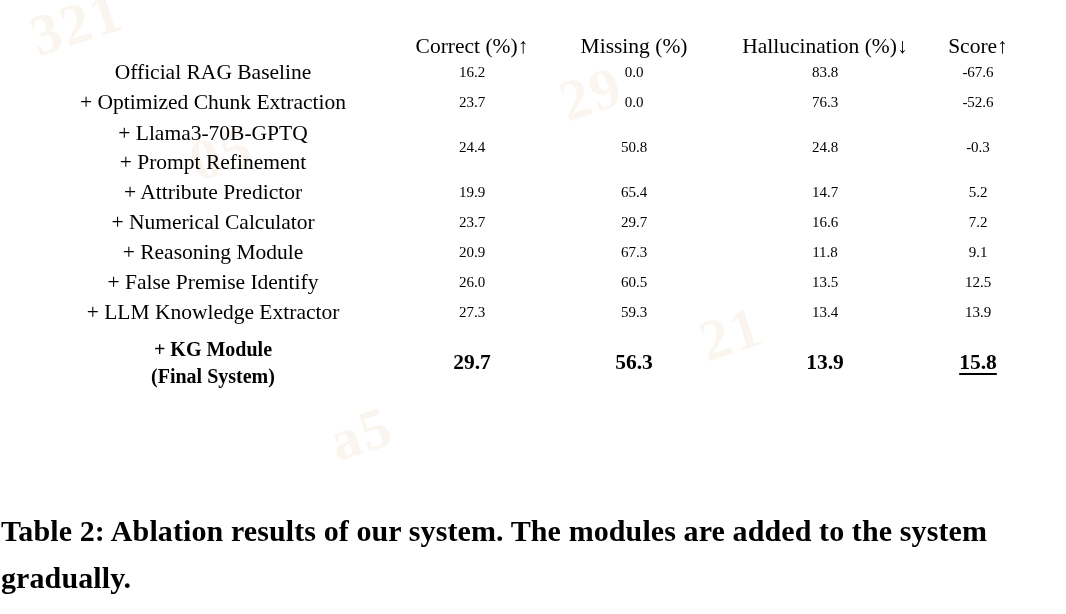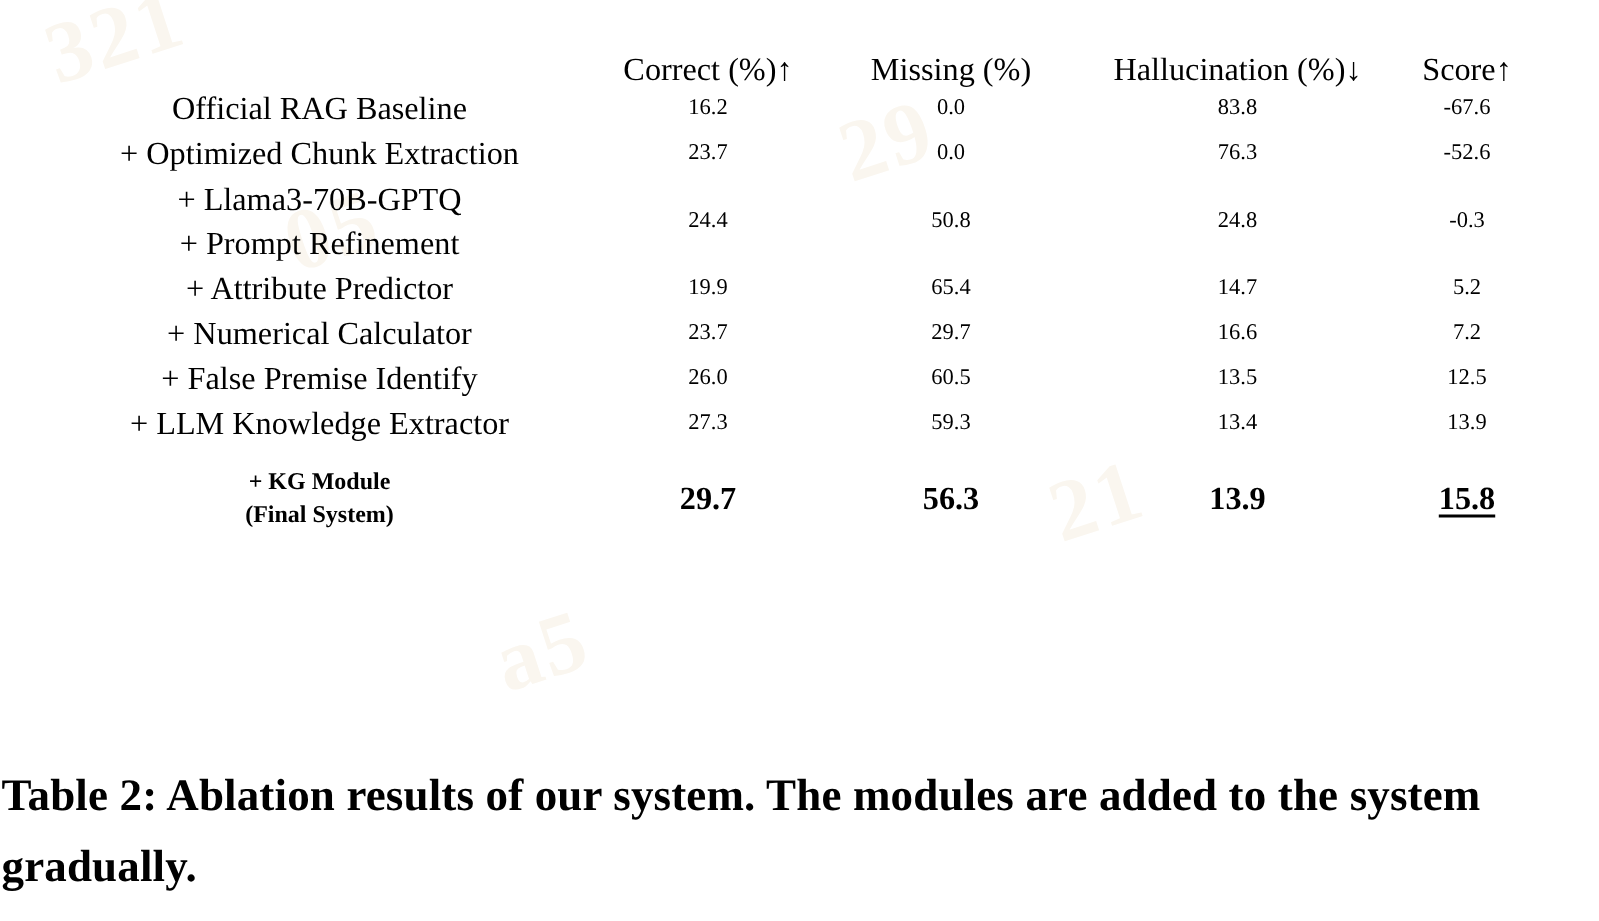--- a/index.html
+++ b/index.html
@@ -122,21 +122,21 @@
   tr.tall-row td { height: 60px; }
 
   .two-line {
     line-height: 1.32;
   }
 
   tr.final-row td {
     font-weight: bold;
     height: 70px;
   }
-  tr.final-row .row-label { font-size: 16px; }
+  tr.final-row .row-label { font-size: 20px; }
   tr.final-row .num { font-size: 21.5px; }
 
   .underline-val {
     text-decoration: underline;
     text-underline-offset: 4px;
     text-decoration-thickness: 2px;
   }
 
   .caption {
     position: absolute;
@@ -229,20 +229,27 @@
 
 
         <tr class="body-row">
           <td class="row-label">+ Numerical Calculator</td>
           <td class="num vsep">23.7</td>
           <td class="num">29.7</td>
           <td class="num">16.6</td>
           <td class="num vsep">7.2</td>
         </tr>
 
+        <tr class="body-row">
+          <td class="row-label">+ Reasoning Module</td>
+          <td class="num vsep">20.9</td>
+          <td class="num">67.3</td>
+          <td class="num">11.8</td>
+          <td class="num vsep">9.1</td>
+        </tr>
 
         <tr class="body-row">
           <td class="row-label">+ False Premise Identify</td>
           <td class="num vsep">26.0</td>
           <td class="num">60.5</td>
           <td class="num">13.5</td>
           <td class="num vsep">12.5</td>
         </tr>
 
         <tr class="body-row">

